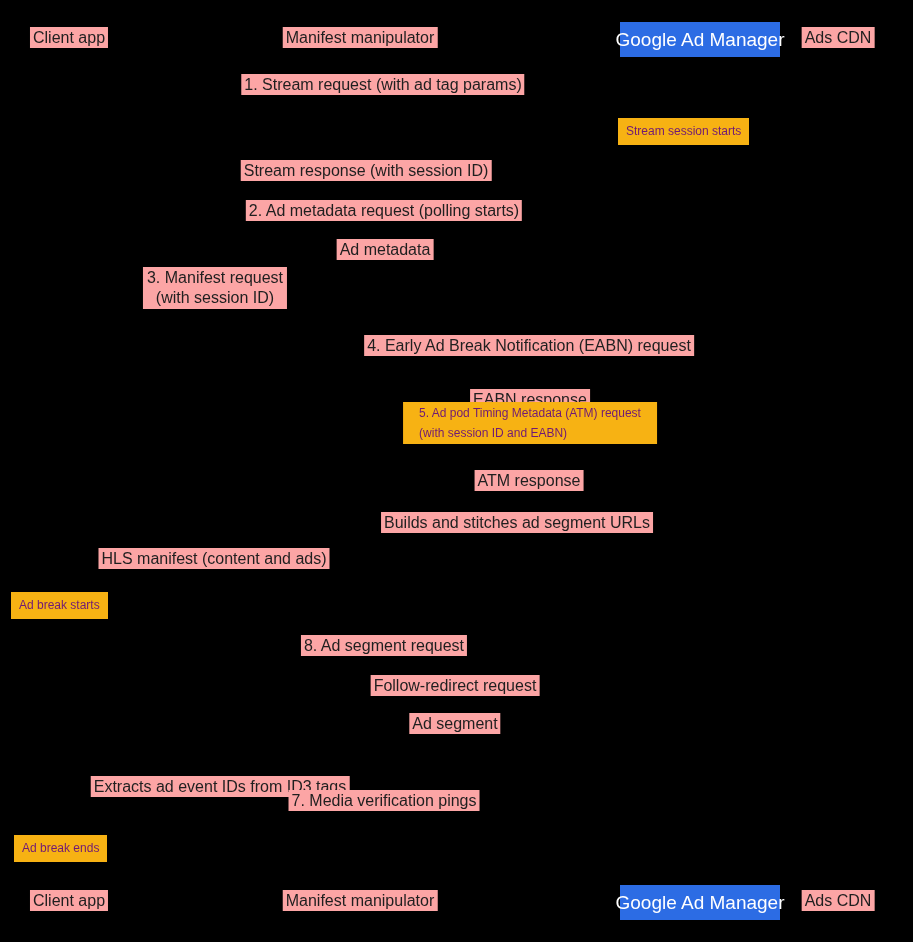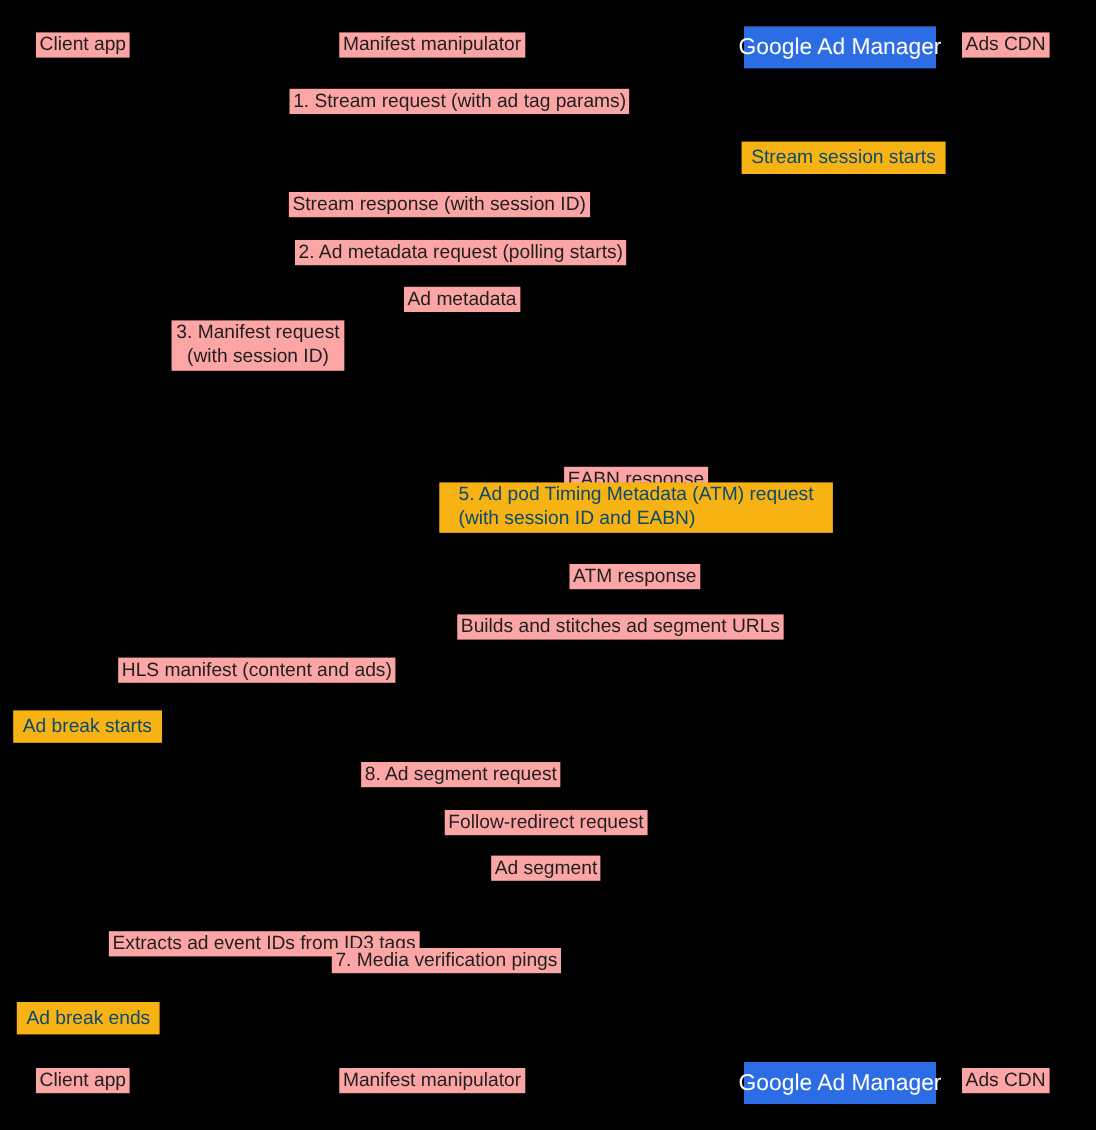--- a/index.html
+++ b/index.html
@@ -23,22 +23,22 @@
   }
   .lbl.multi {
     text-align: center;
     line-height: 20px;
     padding: 1px 4px;
   }
   .lbl.multi span { display: block; white-space: nowrap; }
   .note {
     position: absolute;
     background: #f7b213;
-    color: #0c4a6e;
-    font-size: 16px;
+    color: #701a75;
+    font-size: 12px;
     line-height: 21px;
     padding: 3px 8px;
     white-space: nowrap;
   }
   .note.centered { transform: translateX(-50%); }
   .note.multi {
     text-align: left;
     line-height: 20px;
     padding: 1px 16px;
   }
@@ -74,20 +74,21 @@
 
   <div class="lbl" style="left:384px; top:200px;">2. Ad metadata request (polling starts)</div>
 
   <div class="lbl" style="left:385px; top:239px;">Ad metadata</div>
 
   <div class="lbl multi" style="left:215px; top:267px;">
     <span>3. Manifest request</span>
     <span>(with session ID)</span>
   </div>
 
+  <div class="lbl" style="left:529px; top:335px;">4. Early Ad Break Notification (EABN) request</div>
 
   <div class="lbl" style="left:530px; top:373px;margin-top:16px;">EABN response</div>
 
   <div class="note multi centered" style="left:530px; top:402px;">
     <span>5. Ad pod Timing Metadata (ATM) request</span>
     <span>(with session ID and EABN)</span>
   </div>
 
   <div class="lbl" style="left:529px; top:470px;">ATM response</div>
 
@@ -98,21 +99,21 @@
   <div class="note" style="left:11px; top:592px;">Ad break starts</div>
 
   <div class="lbl" style="left:384px; top:635px;">8. Ad segment request</div>
 
   <div class="lbl" style="left:455px; top:675px;">Follow-redirect request</div>
 
   <div class="lbl" style="left:455px; top:713px;">Ad segment</div>
 
   <div class="lbl" style="left:220px; top:756px;margin-top:20px;">Extracts ad event IDs from ID3 tags</div>
 
-  <div class="lbl" style="left:372px; top:790px;">7. Media verification pings</div>
+  <div class="lbl" style="left:384px; top:790px;">7. Media verification pings</div>
 
   <div class="note" style="left:14px; top:835px;">Ad break ends</div>
 
   <div class="lbl" style="left:69px; top:890px;">Client app</div>
   <div class="lbl" style="left:360px; top:890px;">Manifest manipulator</div>
   <div class="actor-box" style="left:620px; top:885px;">Google Ad Manager</div>
   <div class="lbl" style="left:838px; top:890px;">Ads CDN</div>
 
 </div>
 

